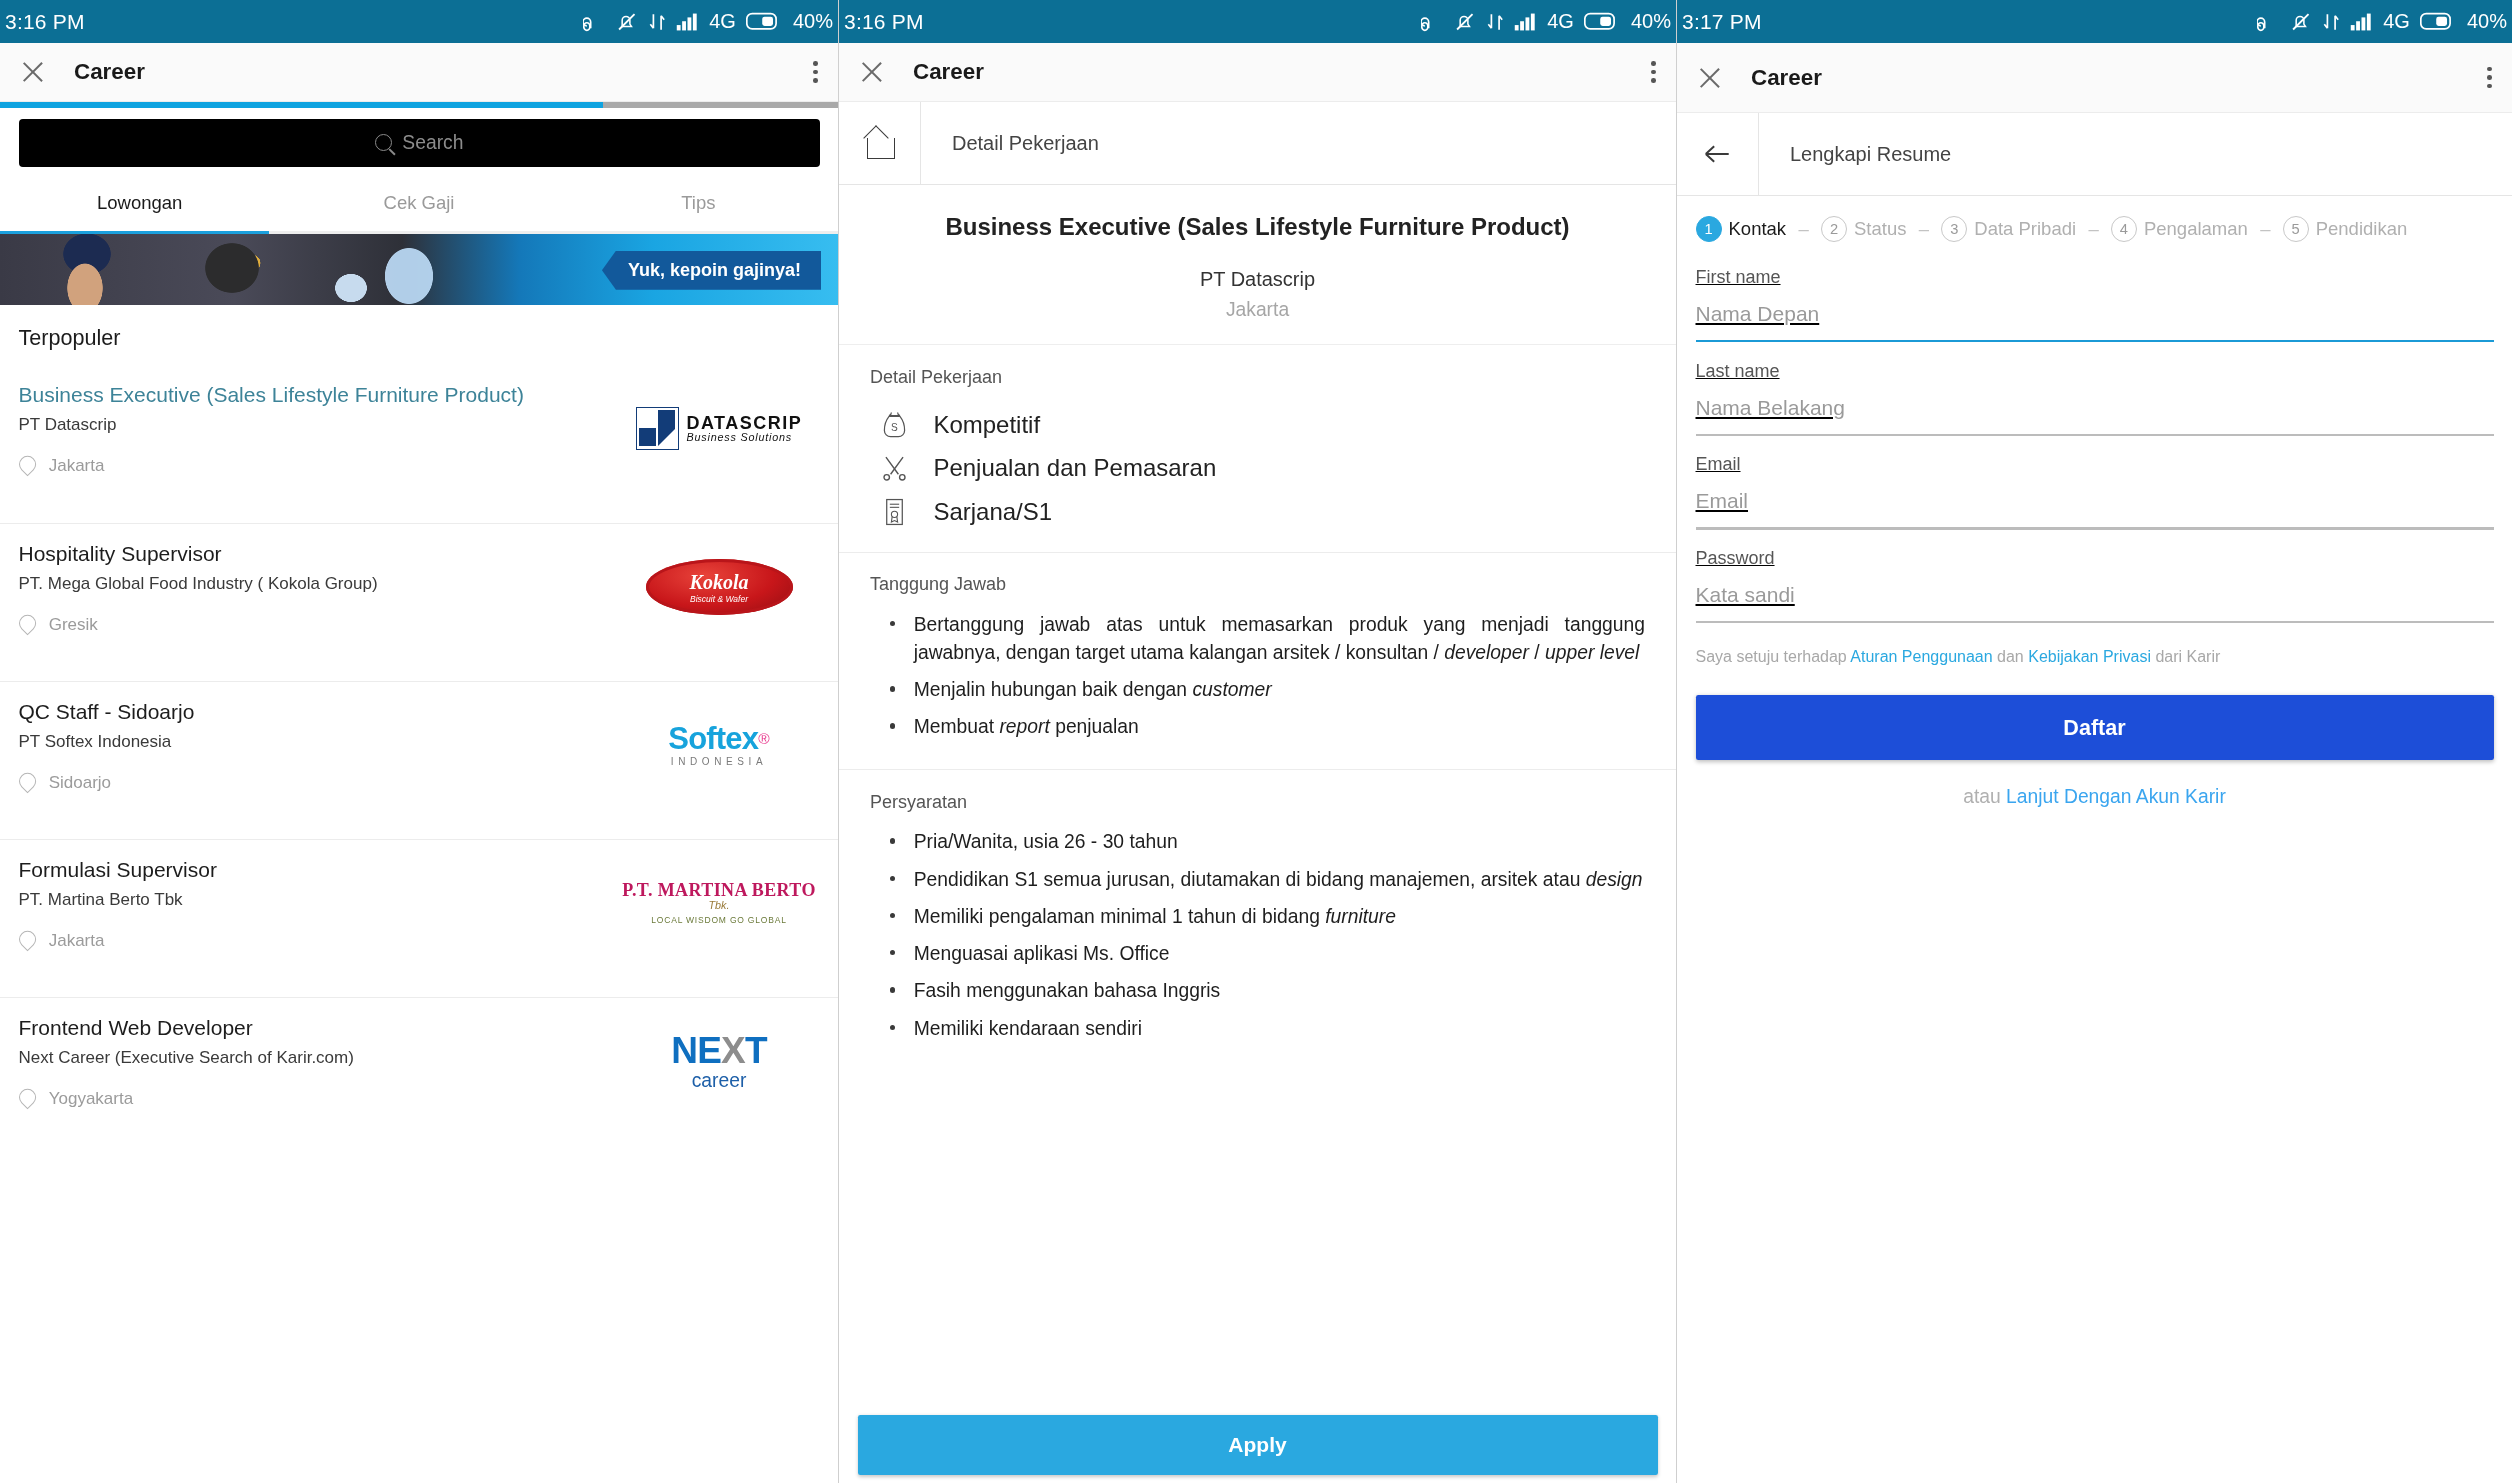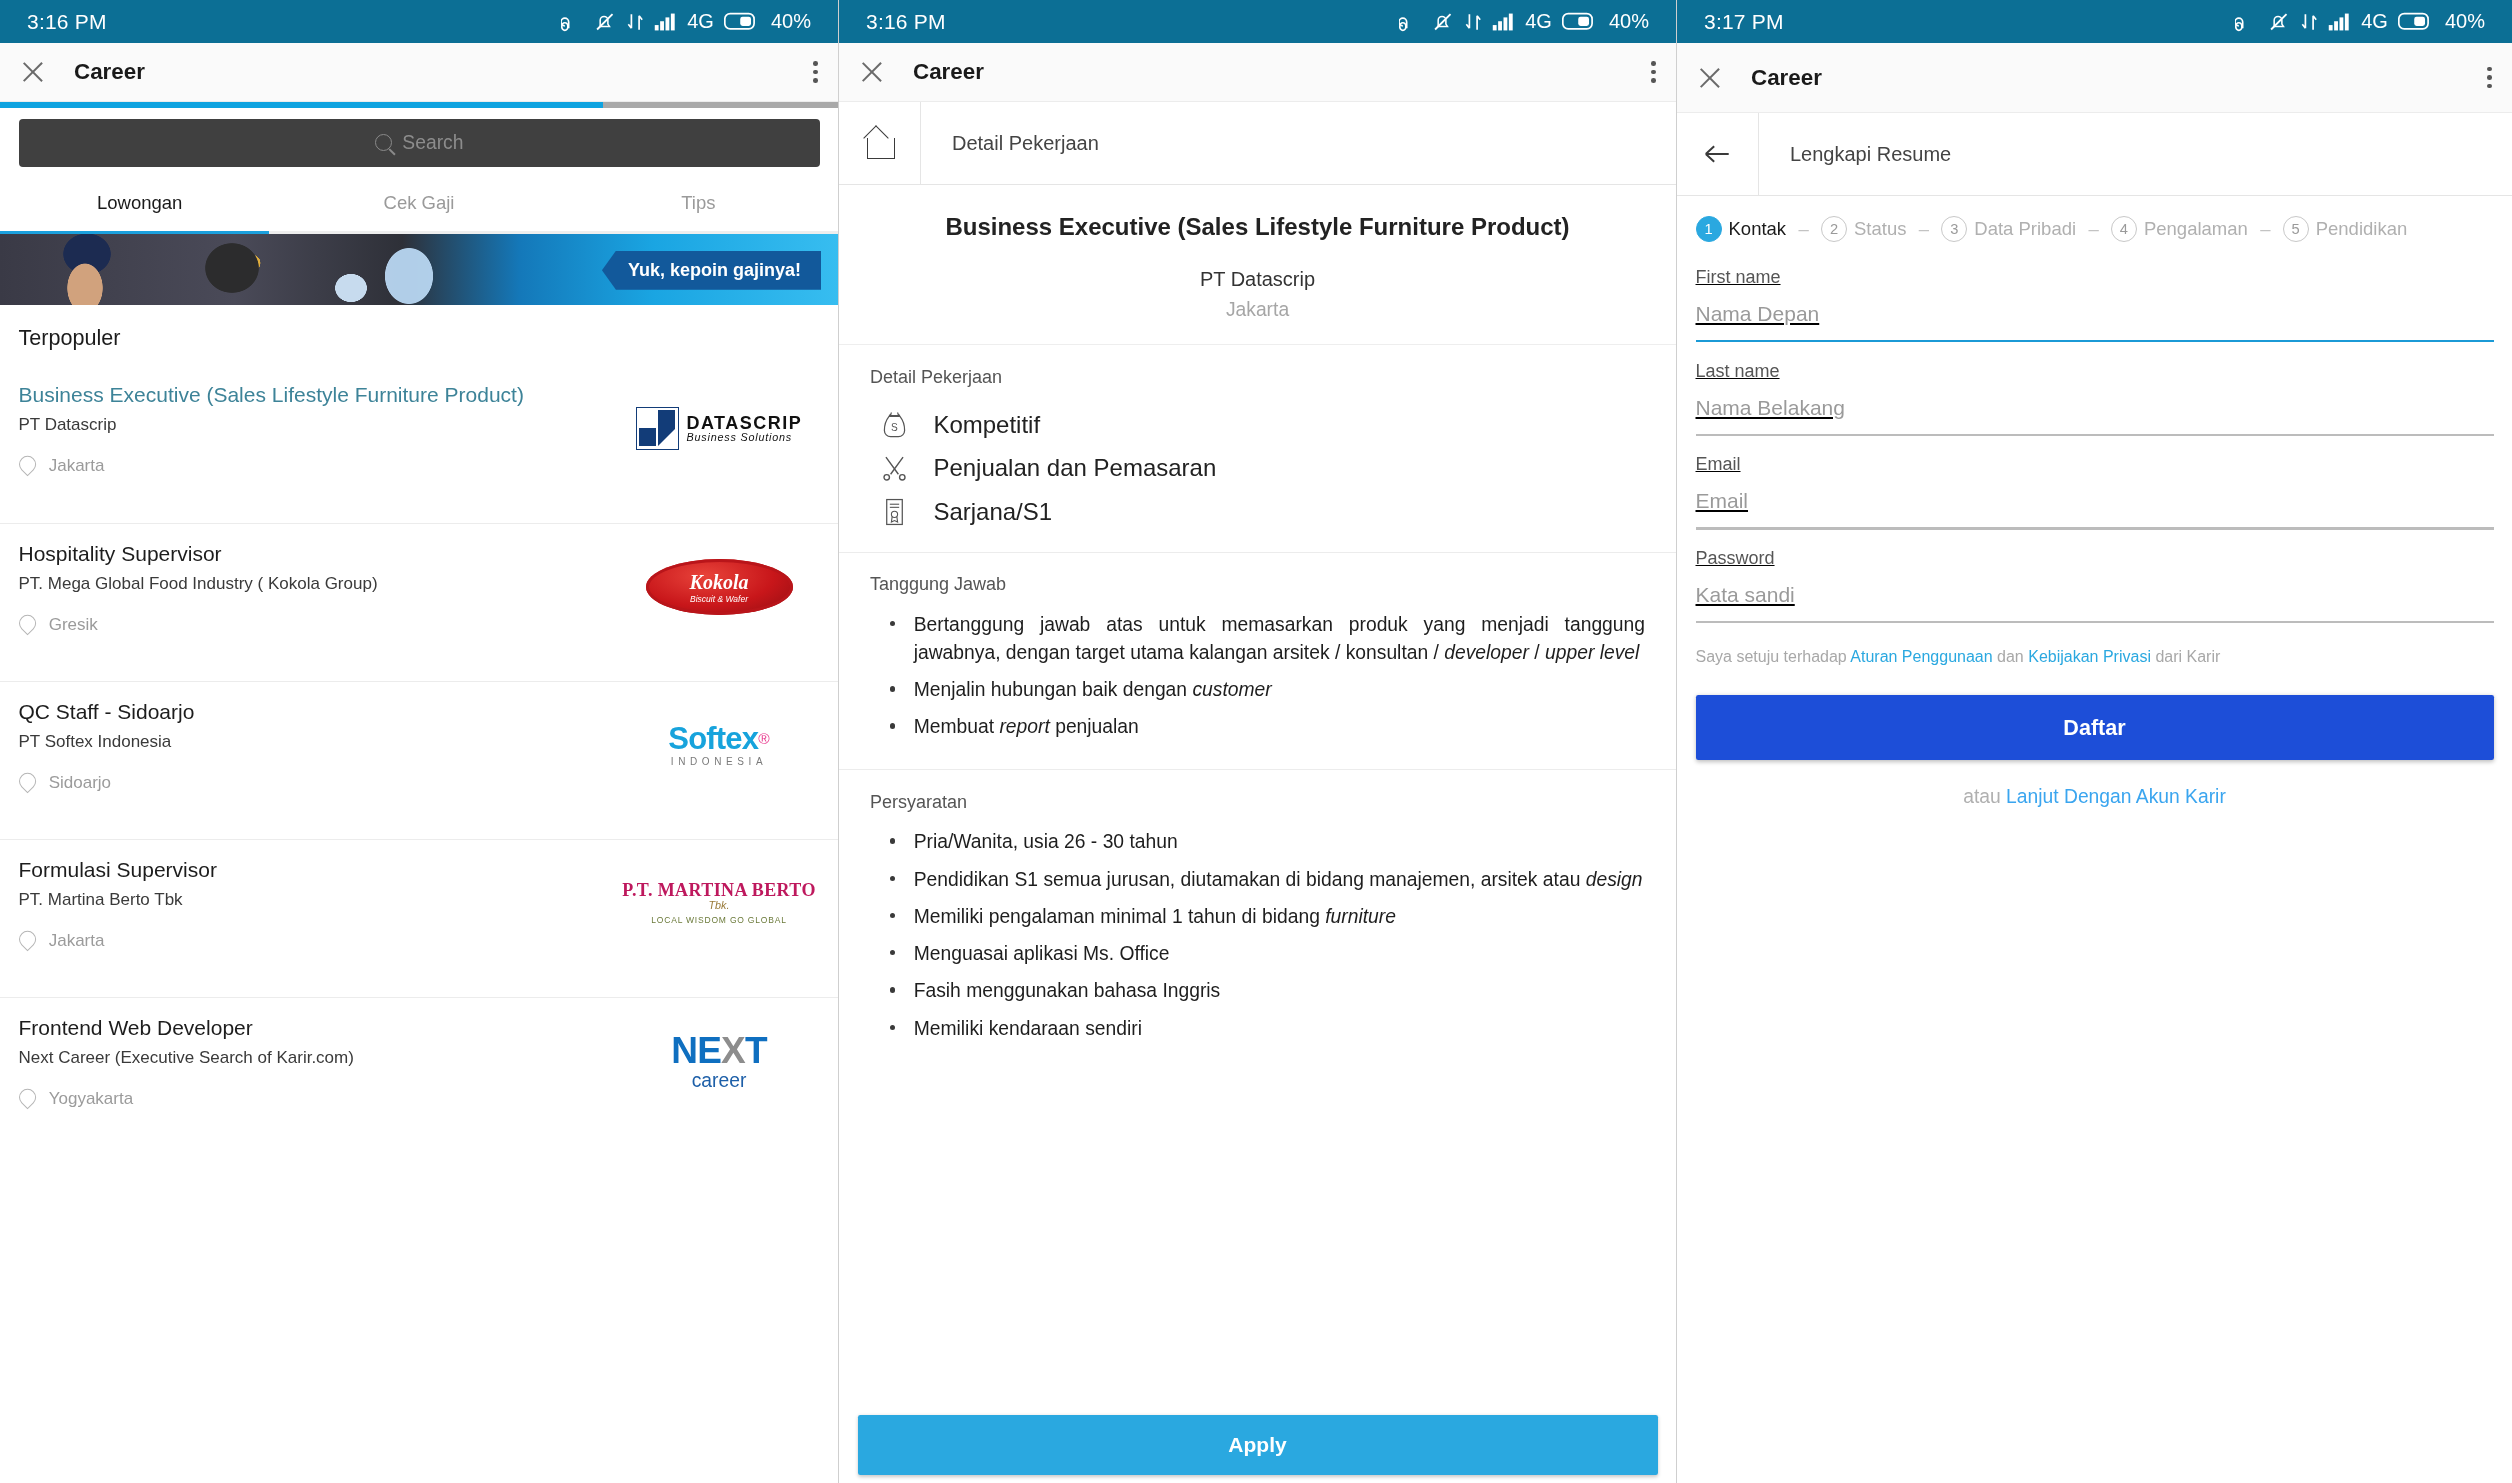--- a/index.html
+++ b/index.html
@@ -6,21 +6,21 @@
   html,body { width:2512px; height:1483px; background:#fff;
     font-family:"Liberation Sans", sans-serif; }
   .screens { display:flex; width:2512px; height:1483px; }
   .panel { position:relative; background:#fff; overflow:hidden; }
   .p1 { width:838px; }
   .p2 { width:838px; border-left:1.5px solid #cfcfcf; }
   .p3 { width:836px; border-left:1.5px solid #cfcfcf; }
 
   
   .statusbar { height:43px; background:#0c6f95; display:flex; align-items:center;
-    padding:0 27px; color:#fff; font-size:21px; }
+    padding:0 5px; color:#fff; font-size:21px; }
   .sb-time { font-size:21px; letter-spacing:0.2px; }
   .sb-right { margin-left:auto; display:flex; align-items:center; gap:10px; }
   .sb-ico { display:block; }
   .sb-4g { font-size:20px; }
   .sb-batt { font-size:20px; margin-left:3.1px; }
 
   
   .appbar { height:59px; background:#fafafa; display:flex; align-items:center;
     padding:0 20px; border-bottom:0.8px solid #ececec; }
   .appbar.tall { height:70px; }
@@ -32,21 +32,21 @@
     width:2.3px; height:26px; background:#6a6a6a; }
   .xicon:before { transform:translateX(-50%) rotate(45deg); }
   .xicon:after  { transform:translateX(-50%) rotate(-45deg); }
 
   
   .progress { height:6.2px; background:#a9a9a9; position:relative; }
   .progress > span { display:block; height:6.2px; background:#0fa3e0; }
 
   
   .searchwrap { padding:10.8px 18.5px 7.7px; }
-  .searchbox { background:#404040; border-radius:3.9px; height:48px;
+  .searchbox { background:#000000; border-radius:3.9px; height:48px;
     display:flex; align-items:center; justify-content:center; gap:10.8px; }
   .mag { width:17px; height:17px; border:1.9px solid #8a8a8a; border-radius:50%;
      position:relative; display:inline-block; }
   .mag:after { content:""; position:absolute; width:1.9px; height:7.7px; background:#8a8a8a;
      right:-2.3px; bottom:-5.4px; transform:rotate(-45deg); }
   .search-ph { font-size:19.3px; color:#8c8c8c; }
 
   
   .tabs { display:flex; height:56px; }
   .tab { flex:1; display:flex; align-items:center; justify-content:center;

